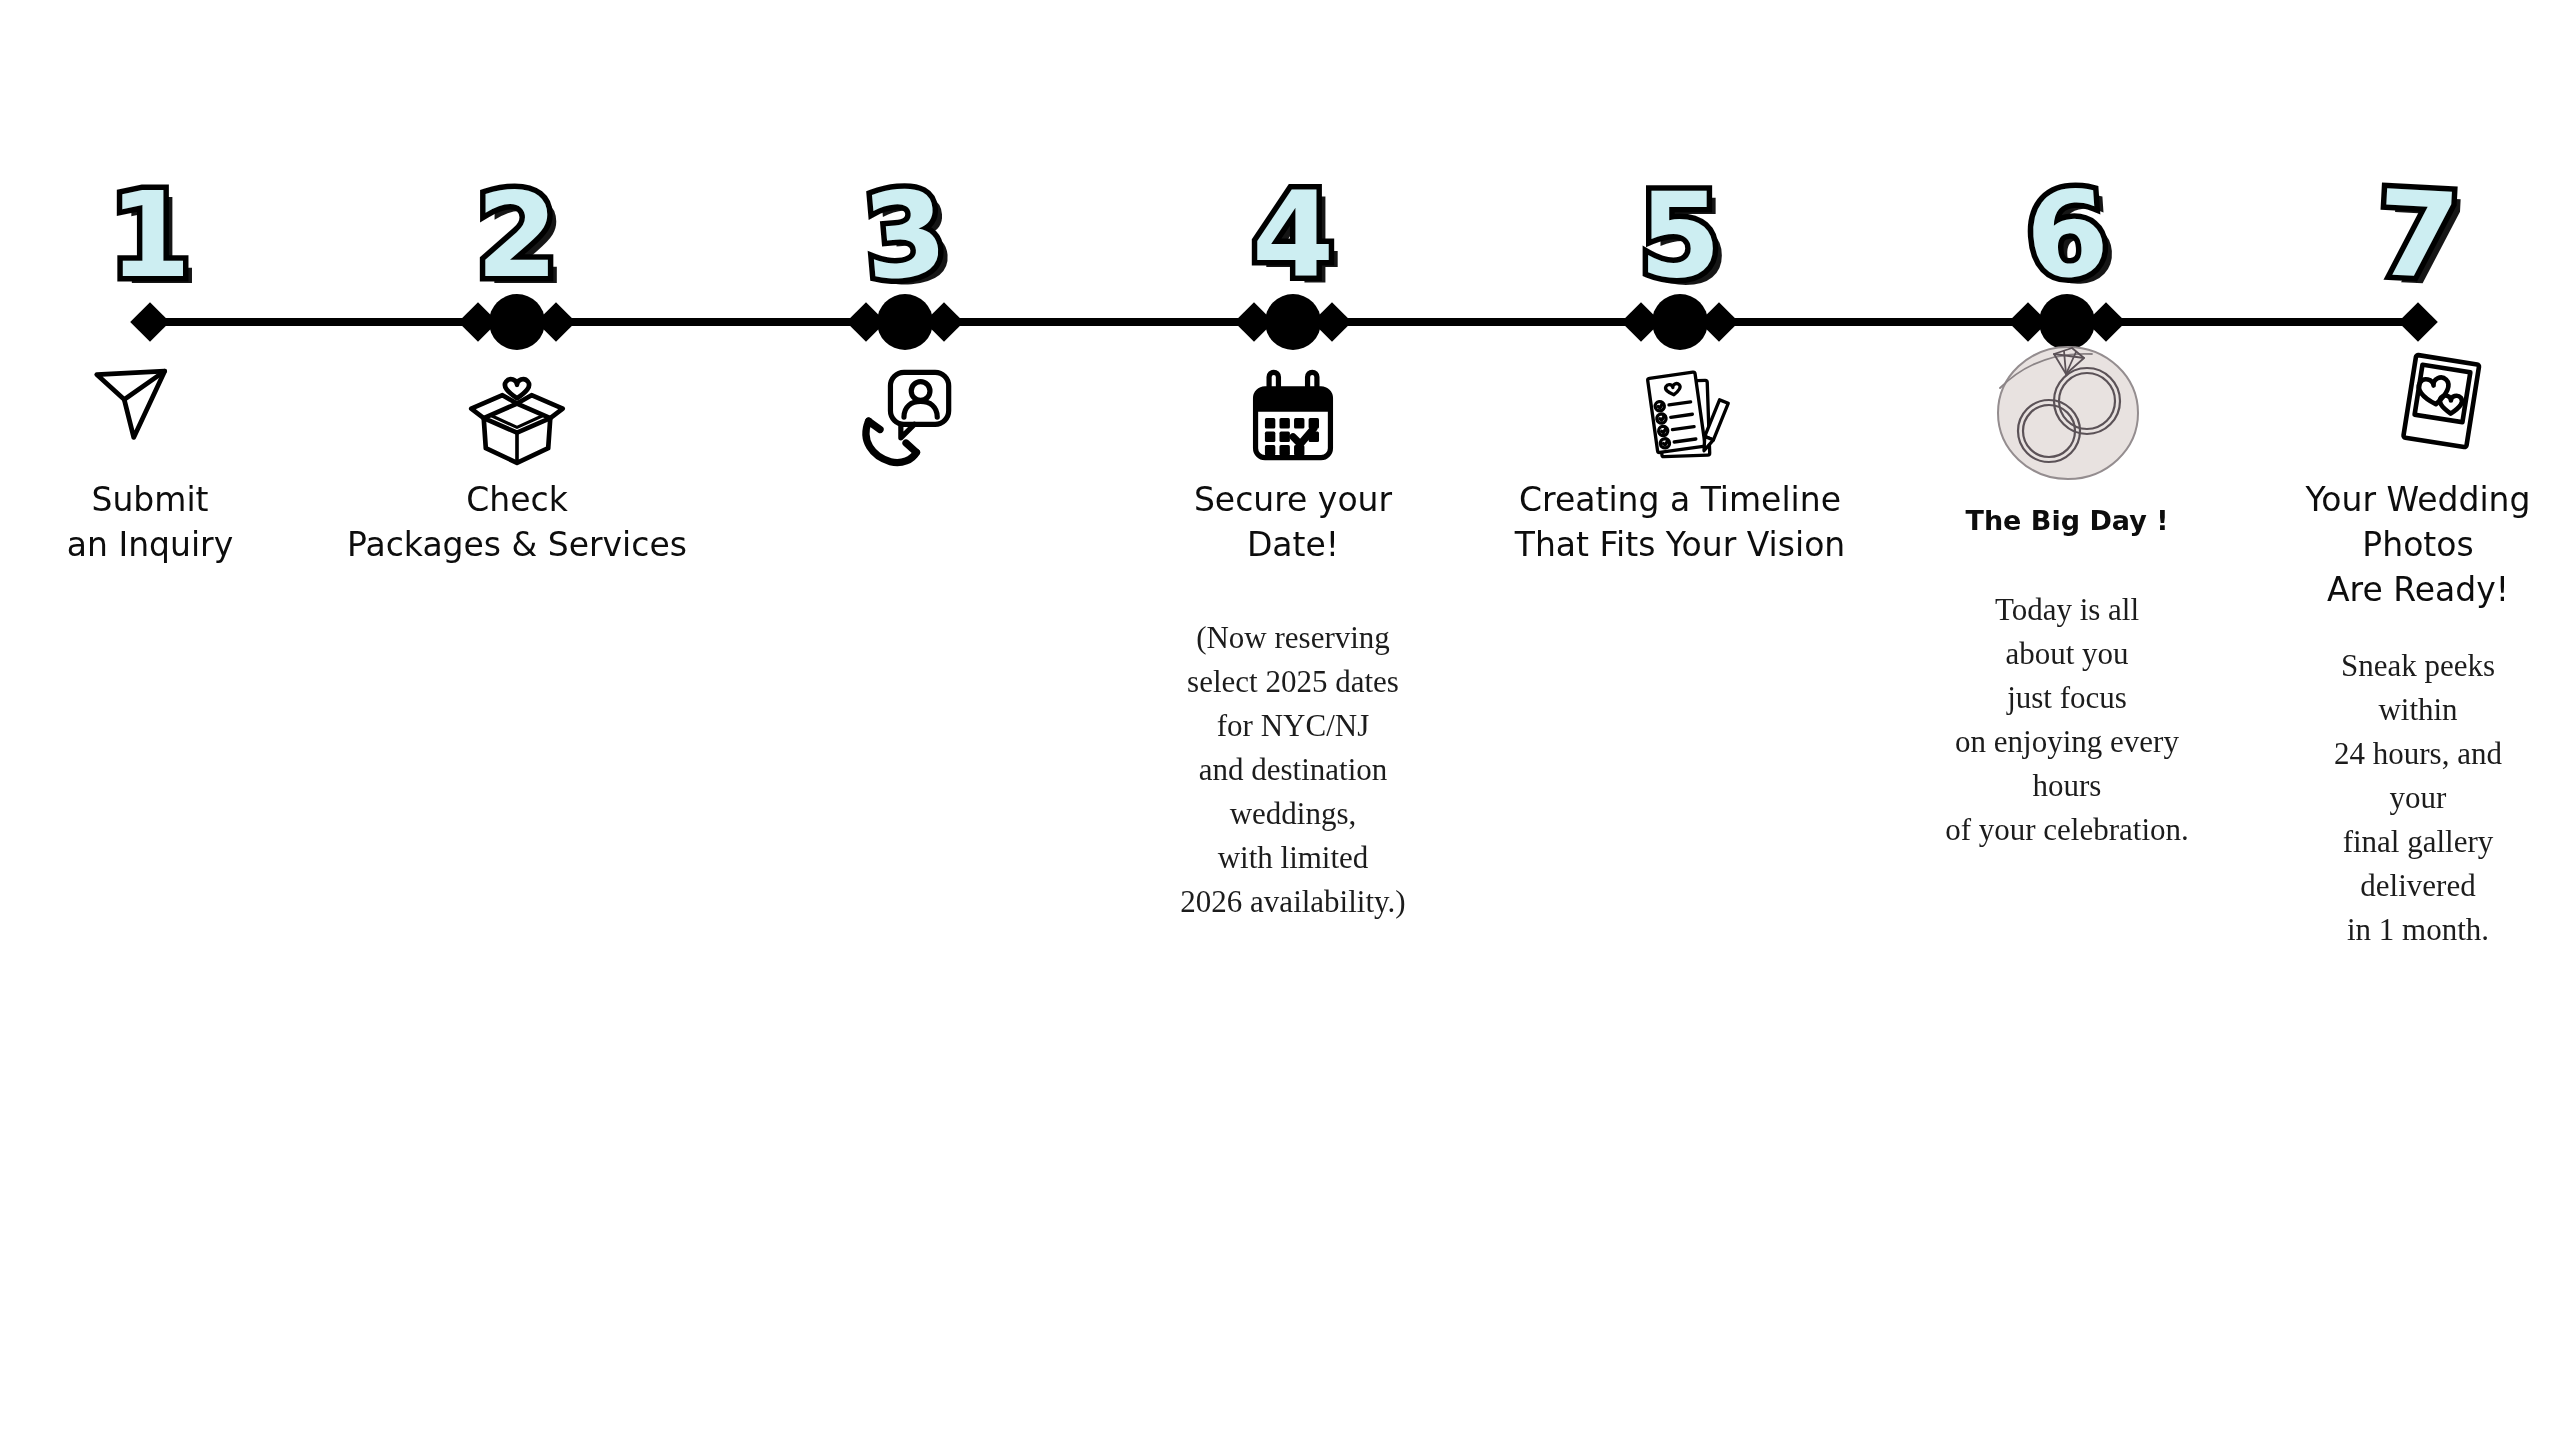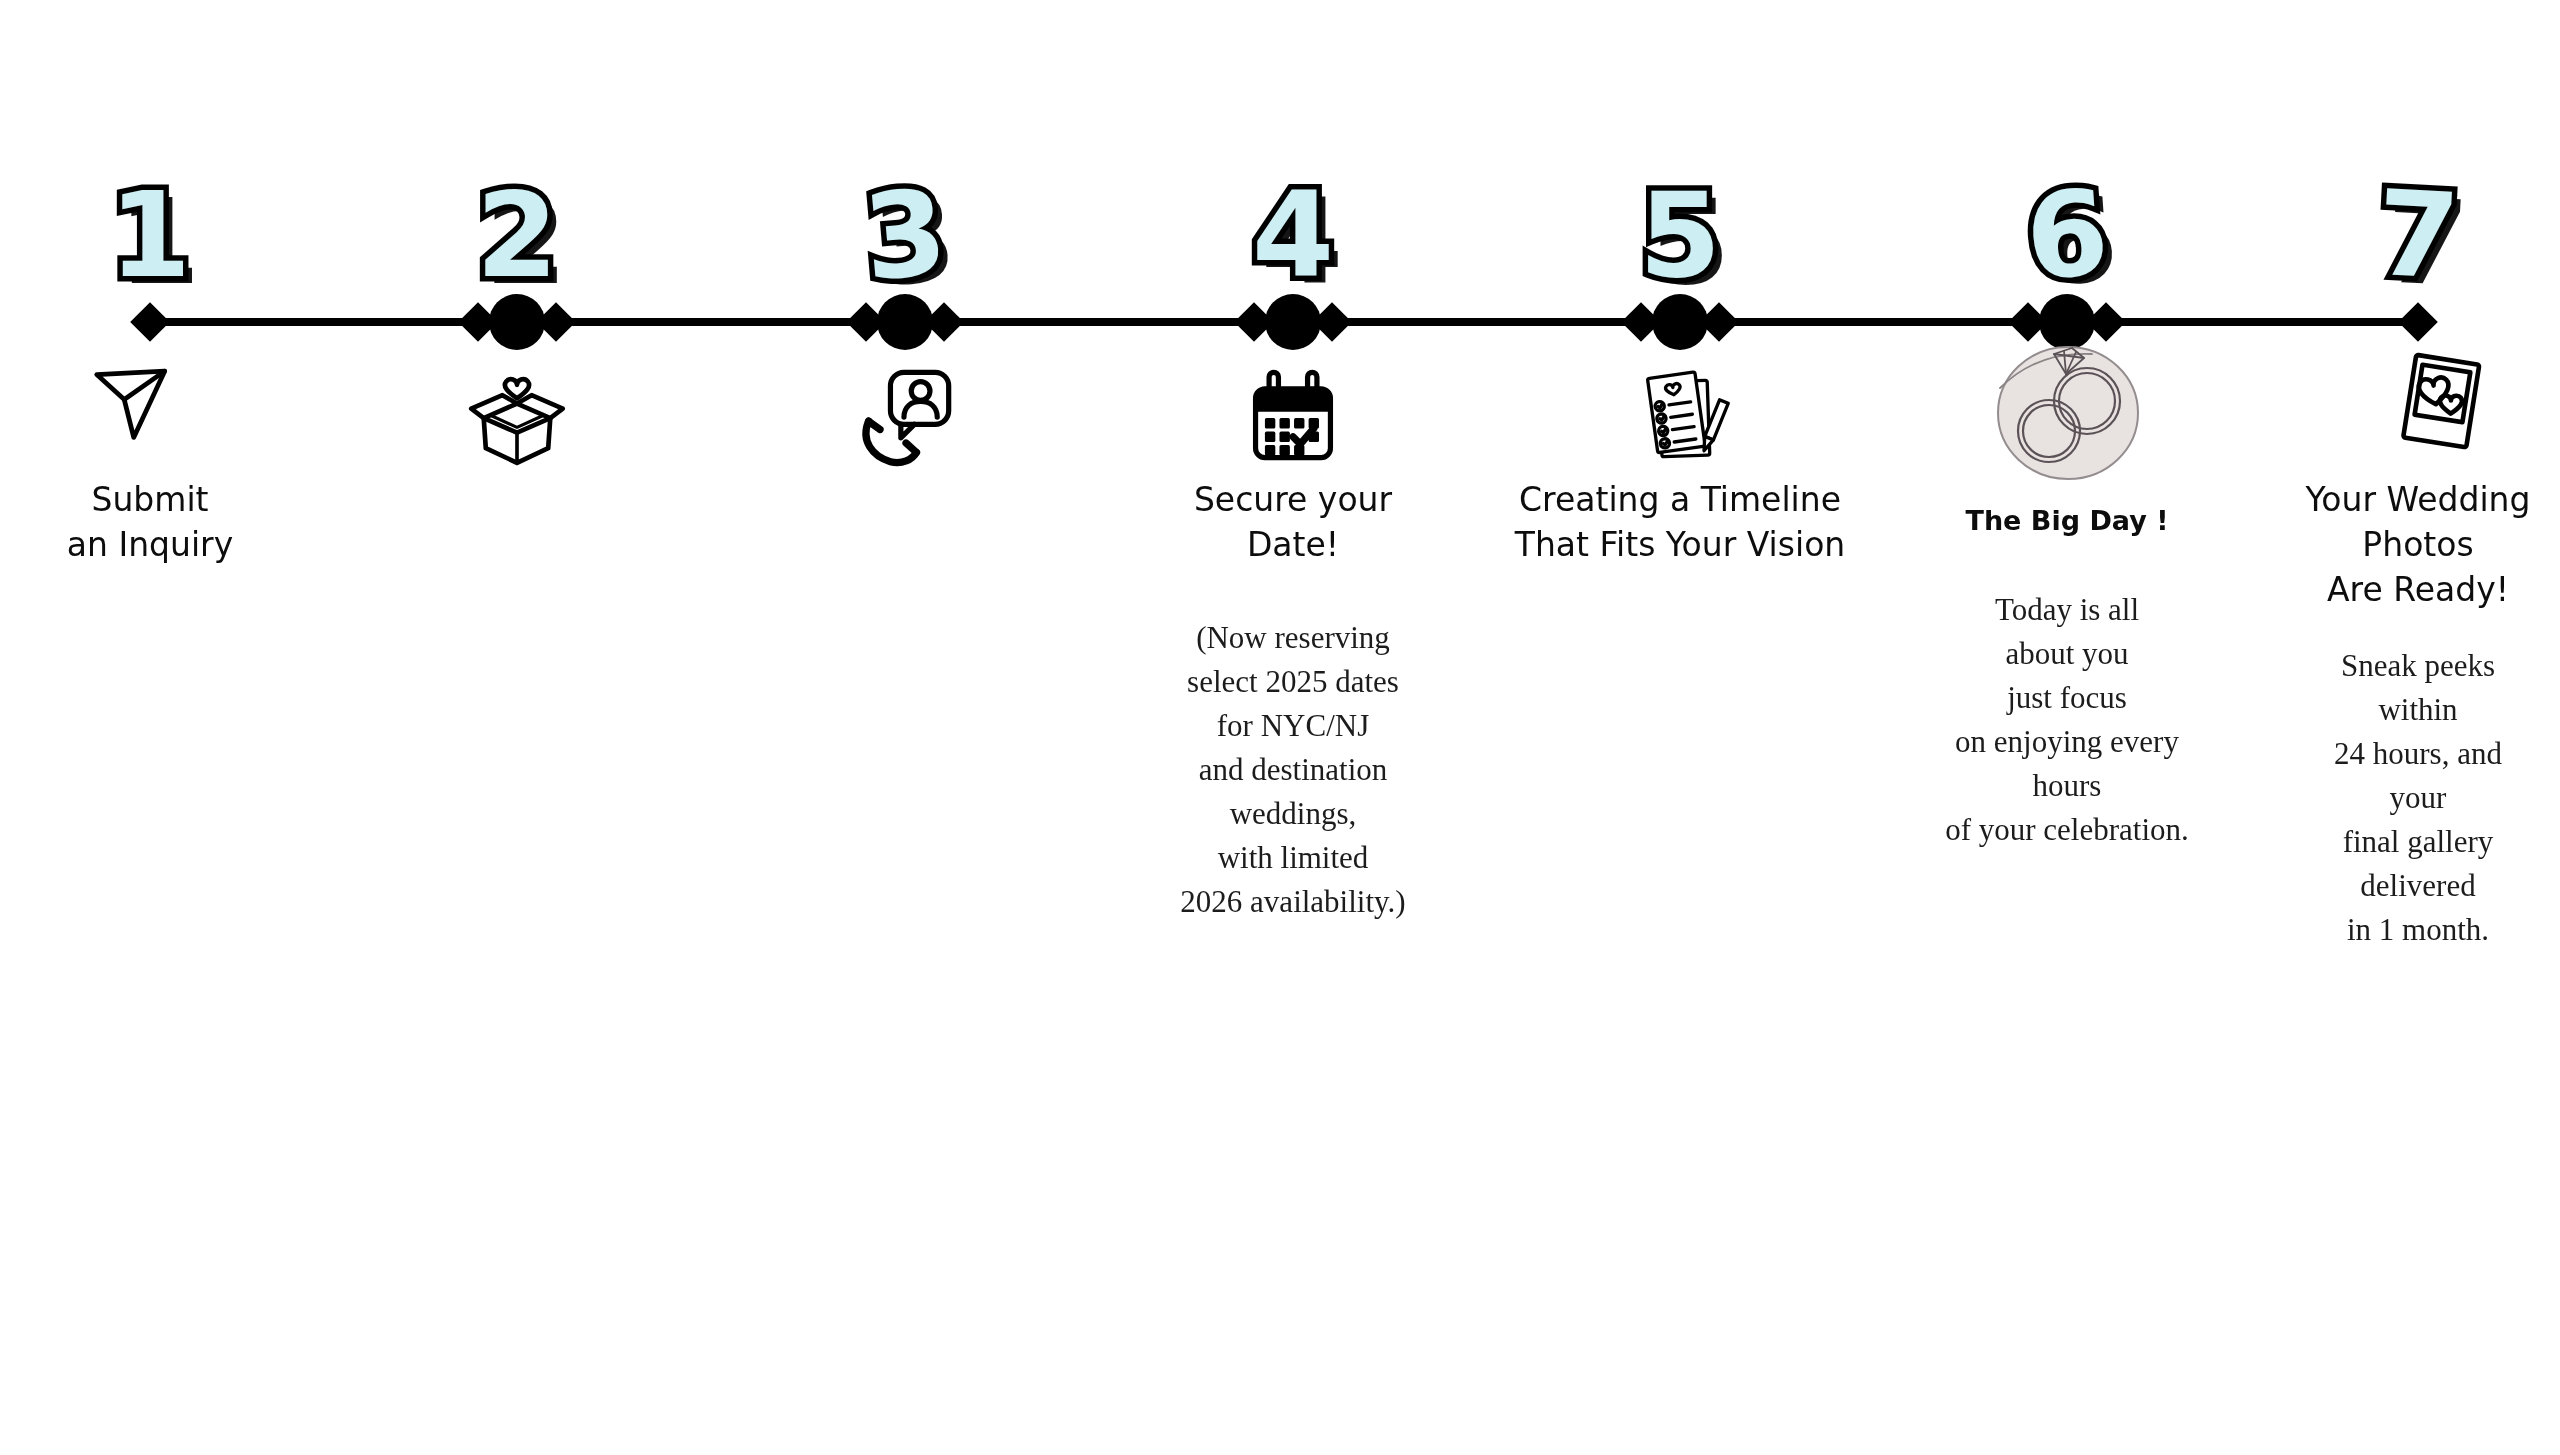--- a/index.html
+++ b/index.html
@@ -102,20 +102,22 @@
       <svg viewBox="0 0 100 100" fill="none" stroke="#000" stroke-width="4.5" stroke-linejoin="round" stroke-linecap="round">
         <path d="M50 20 C50 15 43 12.5 39.5 17 C36 21.5 41 27 50 33 C59 27 64 21.5 60.5 17 C57 12.5 50 15 50 20 Z"></path>
         <path d="M18 52 L50 38 L82 52 L50 66 Z"></path>
         <path d="M18 52 L6 43 L36 30 L50 38"></path>
         <path d="M82 52 L94 43 L64 30 L50 38"></path>
         <path d="M26 50 L50 61 L74 50" stroke-width="3"></path>
         <path d="M18 52 L20 81 L50 95 L80 81 L82 52"></path>
         <path d="M50 66 L50 95" stroke-width="3.5"></path>
       </svg>
     </div>
+    <div class="label">Check
+Packages &amp; Services</div>
   </section>
 
   <section class="step s3">
     <div class="num">
       <span class="num-stroke">3</span>
       <span class="num-fill">3</span>
     </div>
     <div class="node">
       <span class="dmd dl"></span>
       <span class="dot"></span>

